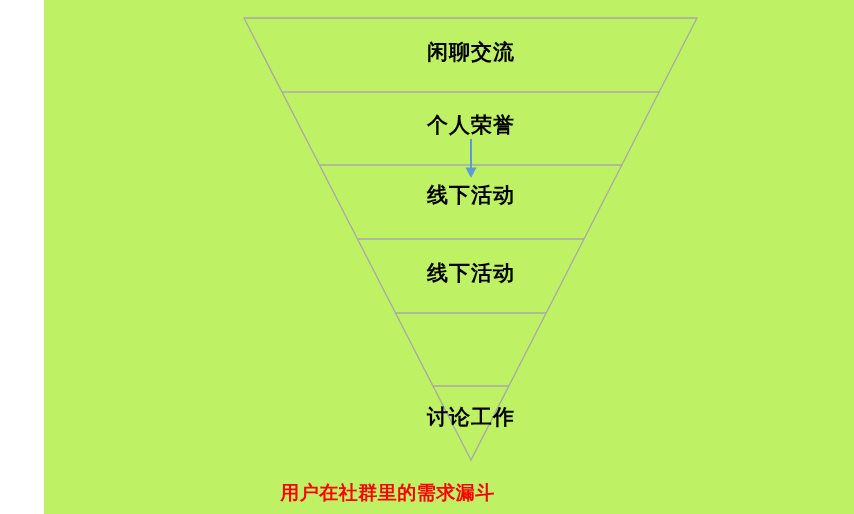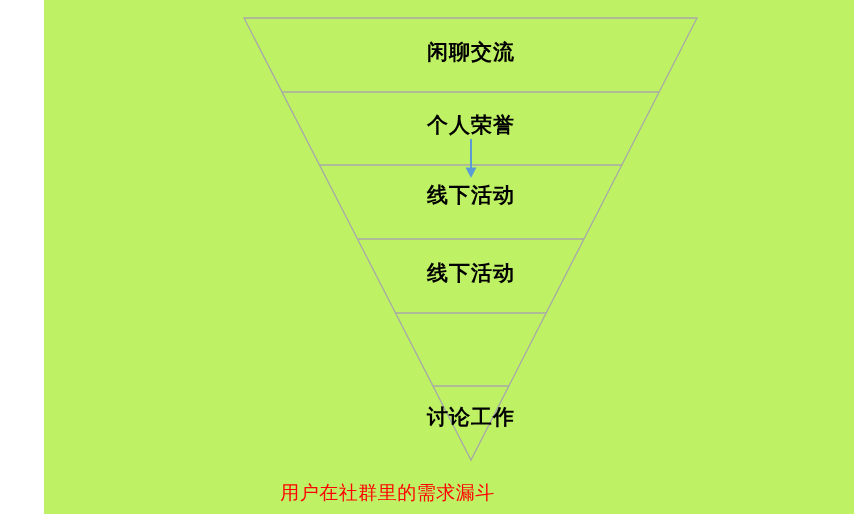--- a/index.html
+++ b/index.html
@@ -37,21 +37,21 @@
   }
   .caption {
     position: absolute;
     left: 0;
     top: 481px;
     width: 687px;
     height: 24px;
     line-height: 24px;
     text-align: center;
     font-size: 19px;
-    font-weight: normal;
+    font-weight: bold;
     letter-spacing: 0.5px;
     color: #FF0000;
   }
 </style>
 </head>
 <body>
 
 <div class="canvas">
 
   <svg class="funnel-svg" viewBox="0 0 854 514">

